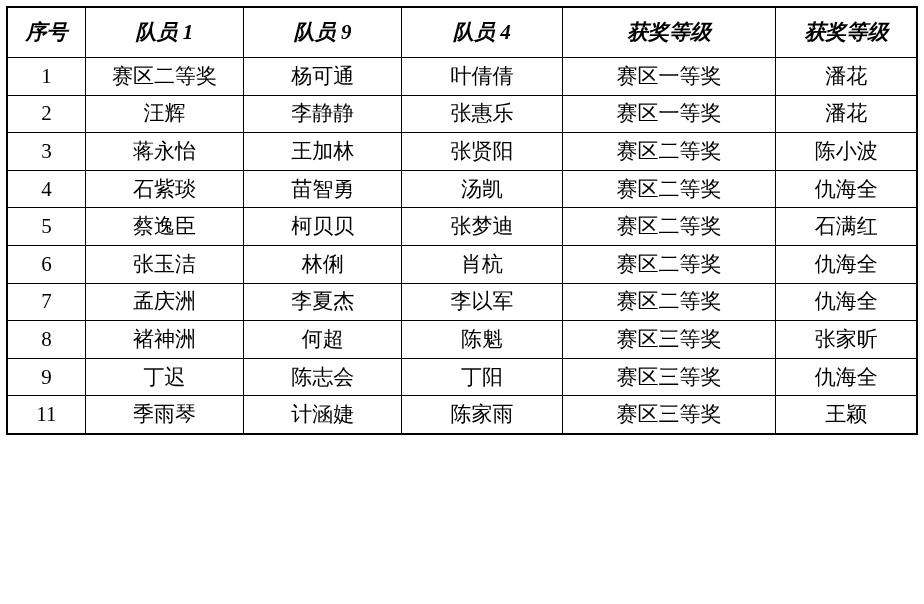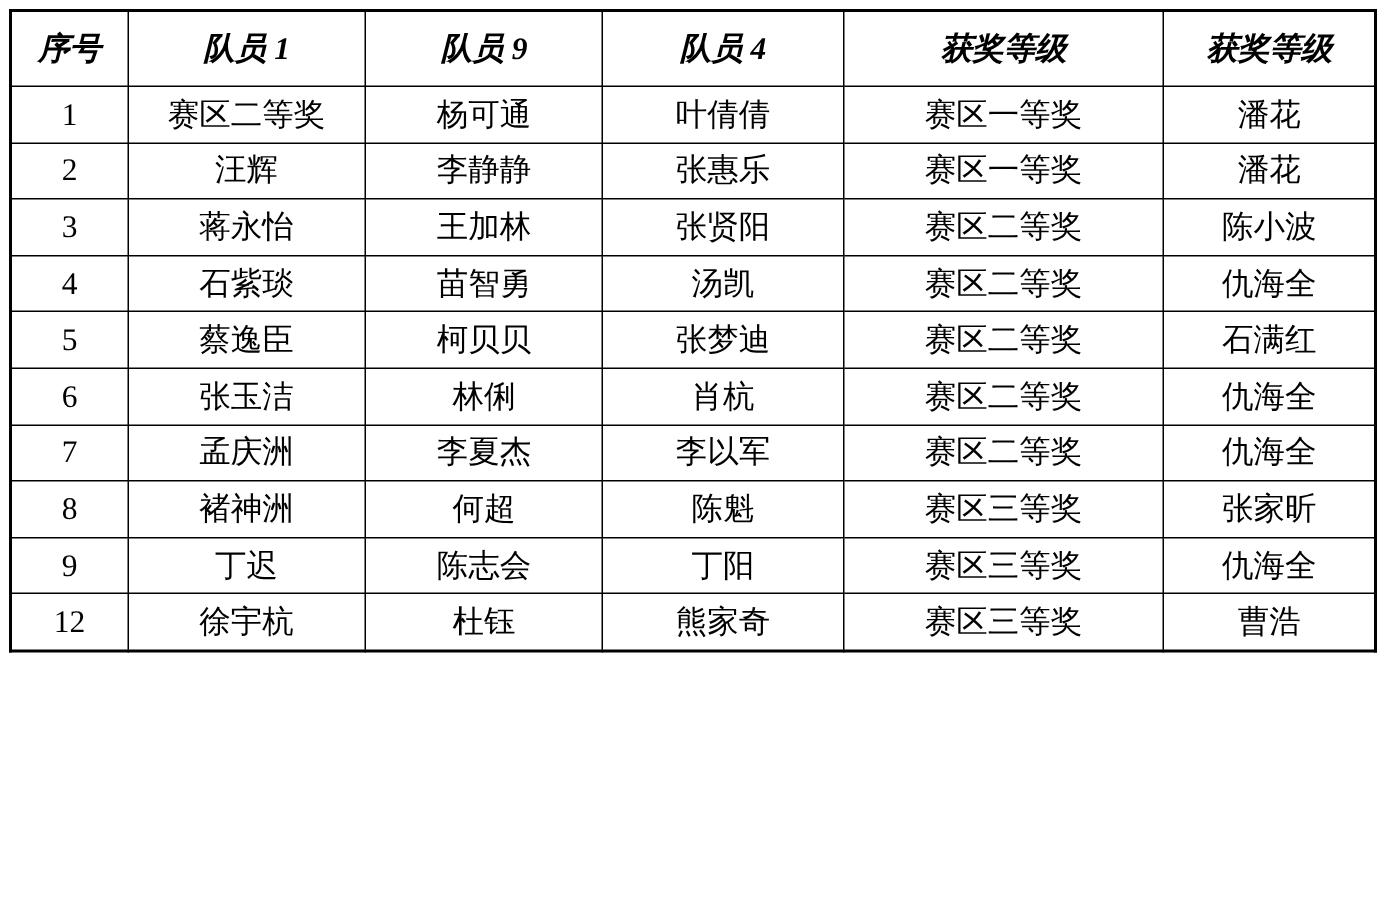--- a/index.html
+++ b/index.html
@@ -145,22 +145,22 @@
         </tr>
         <tr>
           <td>9</td>
           <td>丁迟</td>
           <td>陈志会</td>
           <td>丁阳</td>
           <td>赛区三等奖</td>
           <td>仇海全</td>
         </tr>
         <tr>
-          <td>12</td>
-          <td>徐宇杭</td>
-          <td>杜钰</td>
-          <td>熊家奇</td>
+          <td>11</td>
+          <td>季雨琴</td>
+          <td>计涵婕</td>
+          <td>陈家雨</td>
           <td>赛区三等奖</td>
-          <td>曹浩</td>
+          <td>王颖</td>
         </tr>
       </tbody>
   </table>
 </div>
 
 </body></html>

